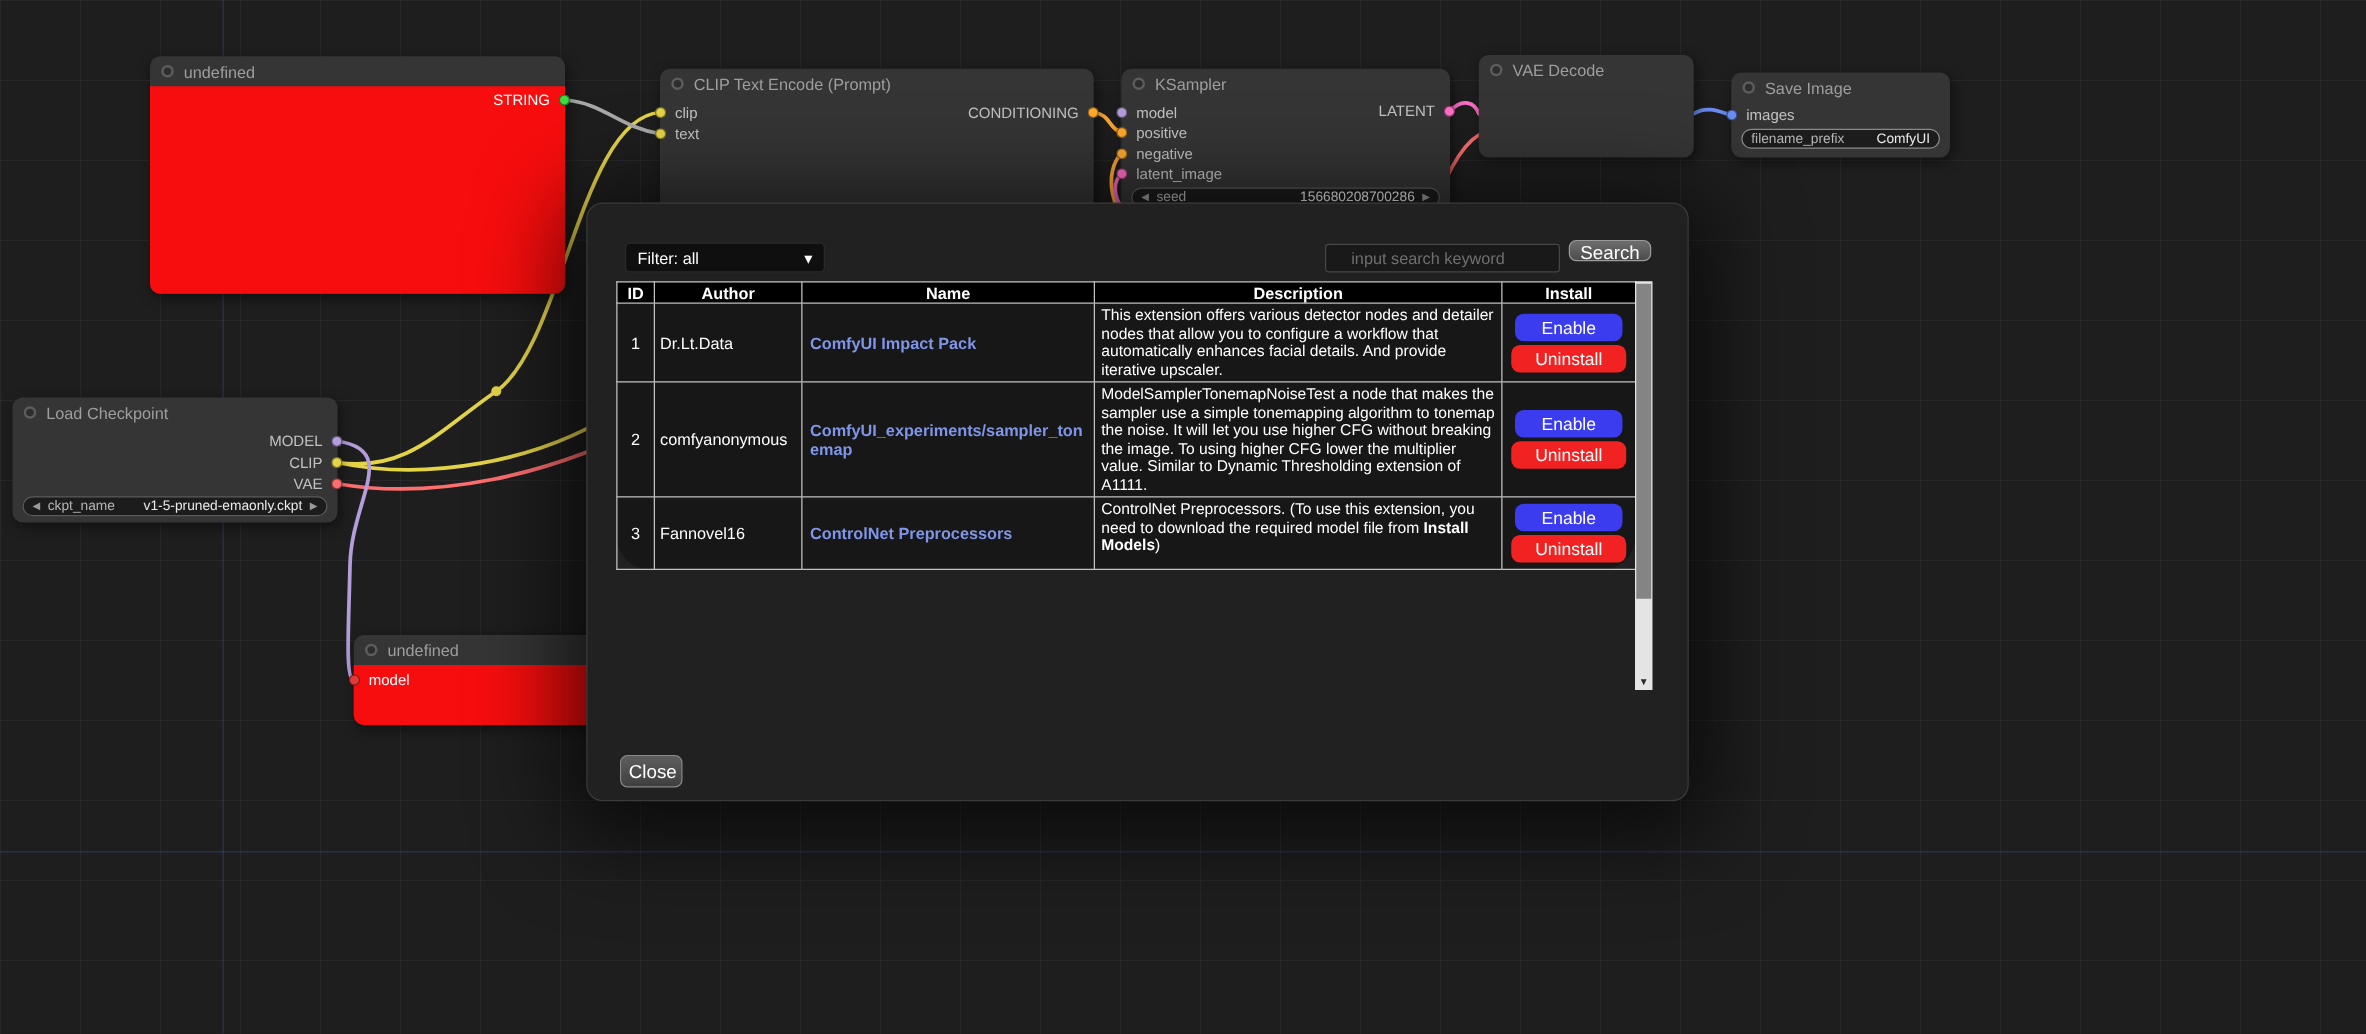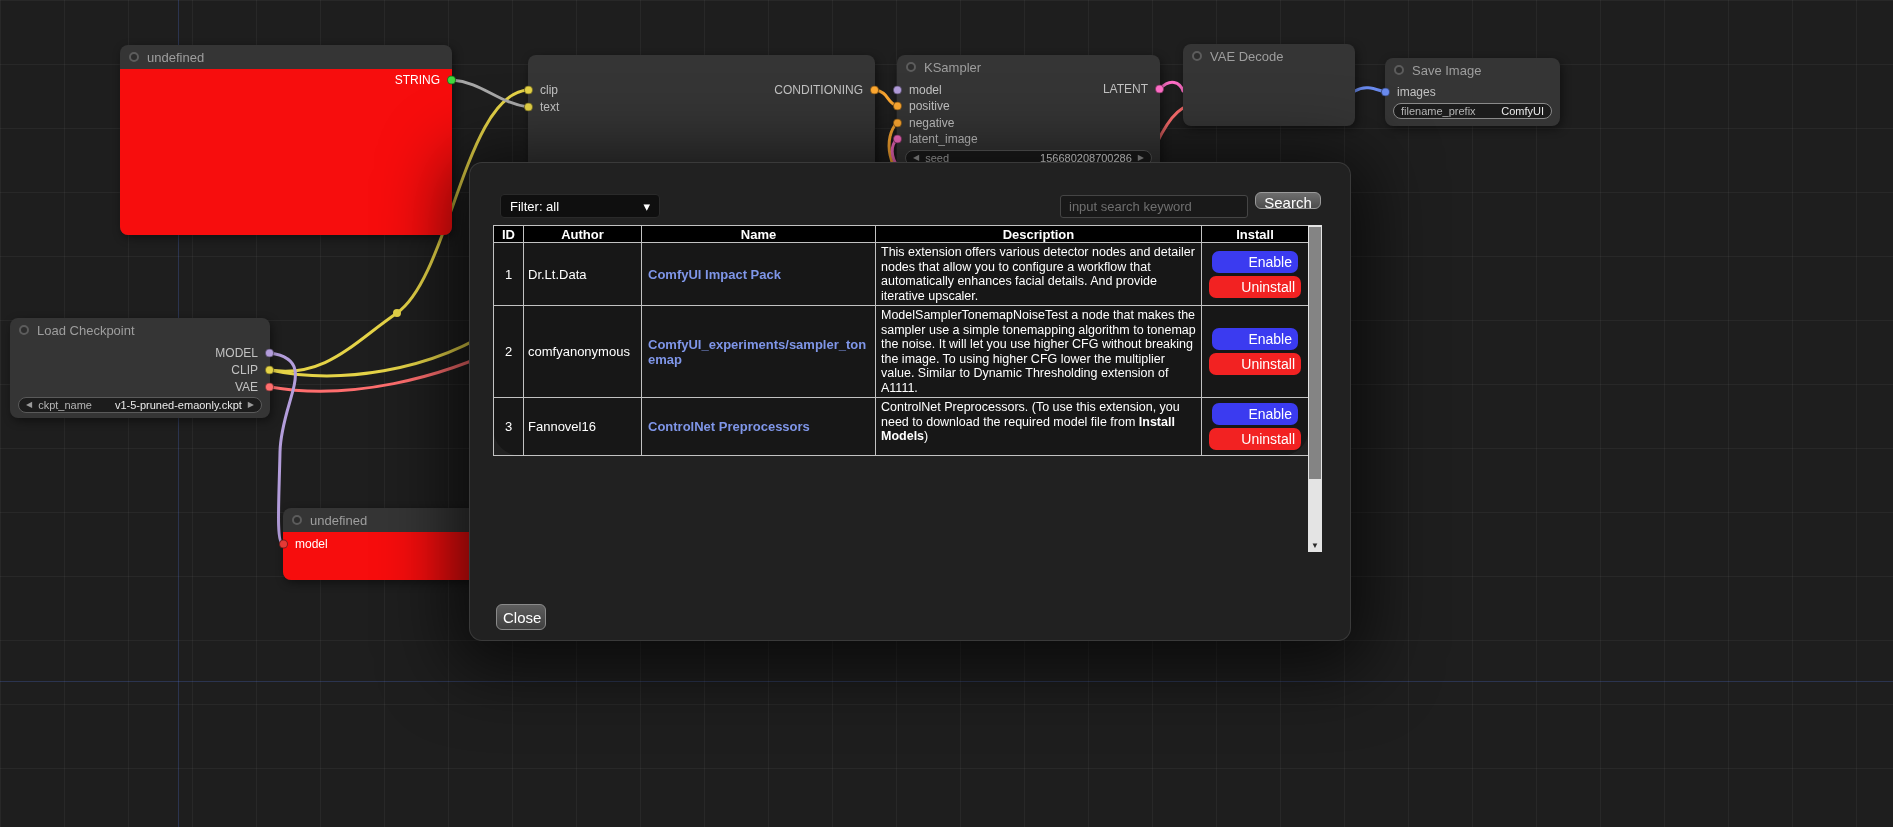--- a/index.html
+++ b/index.html
@@ -70,21 +70,21 @@
   .filter-select {
     position:absolute; left:30px; top:31px; width:160px; height:24px;
     background:#0f0f0f; border:1px solid #2a2a2a; border-radius:4px;
     color:#fff; font-size:13px; display:flex; align-items:center;
     justify-content:space-between; padding:0 9px; cursor:pointer;
   }
   .caret::before { content:"▾"; font-size:13px; color:#fff; }
   .search-input {
     position:absolute; left:590px; top:32px; width:188px; height:23px;
     background:#191919; border:1px solid #454545; border-radius:3px;
-    color:#ddd; font-size:13px; padding:0 8px; outline:none;
+    color:#ddd; font-size:13px; padding:0 20px; outline:none;
   }
   .search-input::placeholder { color:#6f6f6f; }
   .search-btn {
     position:absolute; left:785px; top:29px; width:66px; height:17px;
     background:linear-gradient(#6e6e6e,#4c4c4c); border:1px solid #9a9a9a;
     border-radius:6px; color:#fff; font-size:15px; cursor:pointer;
   }
   table.ext-table {
     position:absolute; left:23px; top:62px; width:815px;
     border-collapse:collapse; table-layout:fixed;
@@ -93,21 +93,21 @@
   .ext-table th, .ext-table td { border:1px solid #c2c2c2; }
   .ext-table th { background:#000; font-weight:bold; height:17px; padding:0 2px; font-size:13px; }
   .ext-table td { padding:2px 4px; vertical-align:middle; }
   td.c-id { text-align:center; }
   td.c-name { padding-left:6px; word-break:break-all; }
   .pack-link { color:#7f96e8; font-weight:bold; cursor:pointer; }
   td.c-desc { font-size:12.5px; line-height:14.5px; vertical-align:top; padding:2px 5px; }
   td.c-install { text-align:center; }
   .btn-enable, .btn-uninstall {
     display:block; margin:3px auto; height:22px; border:none; border-radius:7px;
-    color:#fff; font-size:14px; cursor:pointer; line-height:20px;text-align:right;
+    color:#fff; font-size:14px; cursor:pointer; line-height:20px;
   }
   .btn-enable { width:86px; background:#3b3bf0; }
   .btn-uninstall { width:92px; background:#f22222; }
   .scrollbar { position:absolute; left:838px; top:62px; width:14px; height:327px; background:#e4e4e4; }
   .scroll-thumb { position:absolute; left:1px; top:2px; width:12px; height:252px; background:#848484; }
   .scroll-down { position:absolute; left:0; bottom:0; width:14px; height:14px; display:flex; align-items:center; justify-content:center; cursor:pointer; }
   .scroll-down::before { content:"▼"; font-size:8px; color:#2a2a2a; }
   .close-btn {
     position:absolute; left:26px; top:441px; width:50px; height:26px;
     background:linear-gradient(#5e5e5e,#3f3f3f); border:1px solid #8a8a8a;
@@ -143,20 +143,24 @@
   </div>
   <div class="node-body red">
     <div class="slot out white" style="top:3px">
       <span>STRING</span>
       <span class="port" style="background:#3fda3f"></span>
     </div>
   </div>
 </div>
 
 <div class="node" style="left:528px;top:55px;width:347px;height:220px">
+  <div class="node-header">
+    <span class="collapse-dot"></span>
+    <span>CLIP Text Encode (Prompt)</span>
+  </div>
   <div class="node-body">
     <div class="slot in" style="top:3px">
       <span class="port" style="background:#e5d347"></span>
       <span>clip</span>
     </div>
     <div class="slot in" style="top:20px">
       <span class="port" style="background:#e5d347"></span>
       <span>text</span>
     </div>
     <div class="slot out" style="top:3px">

